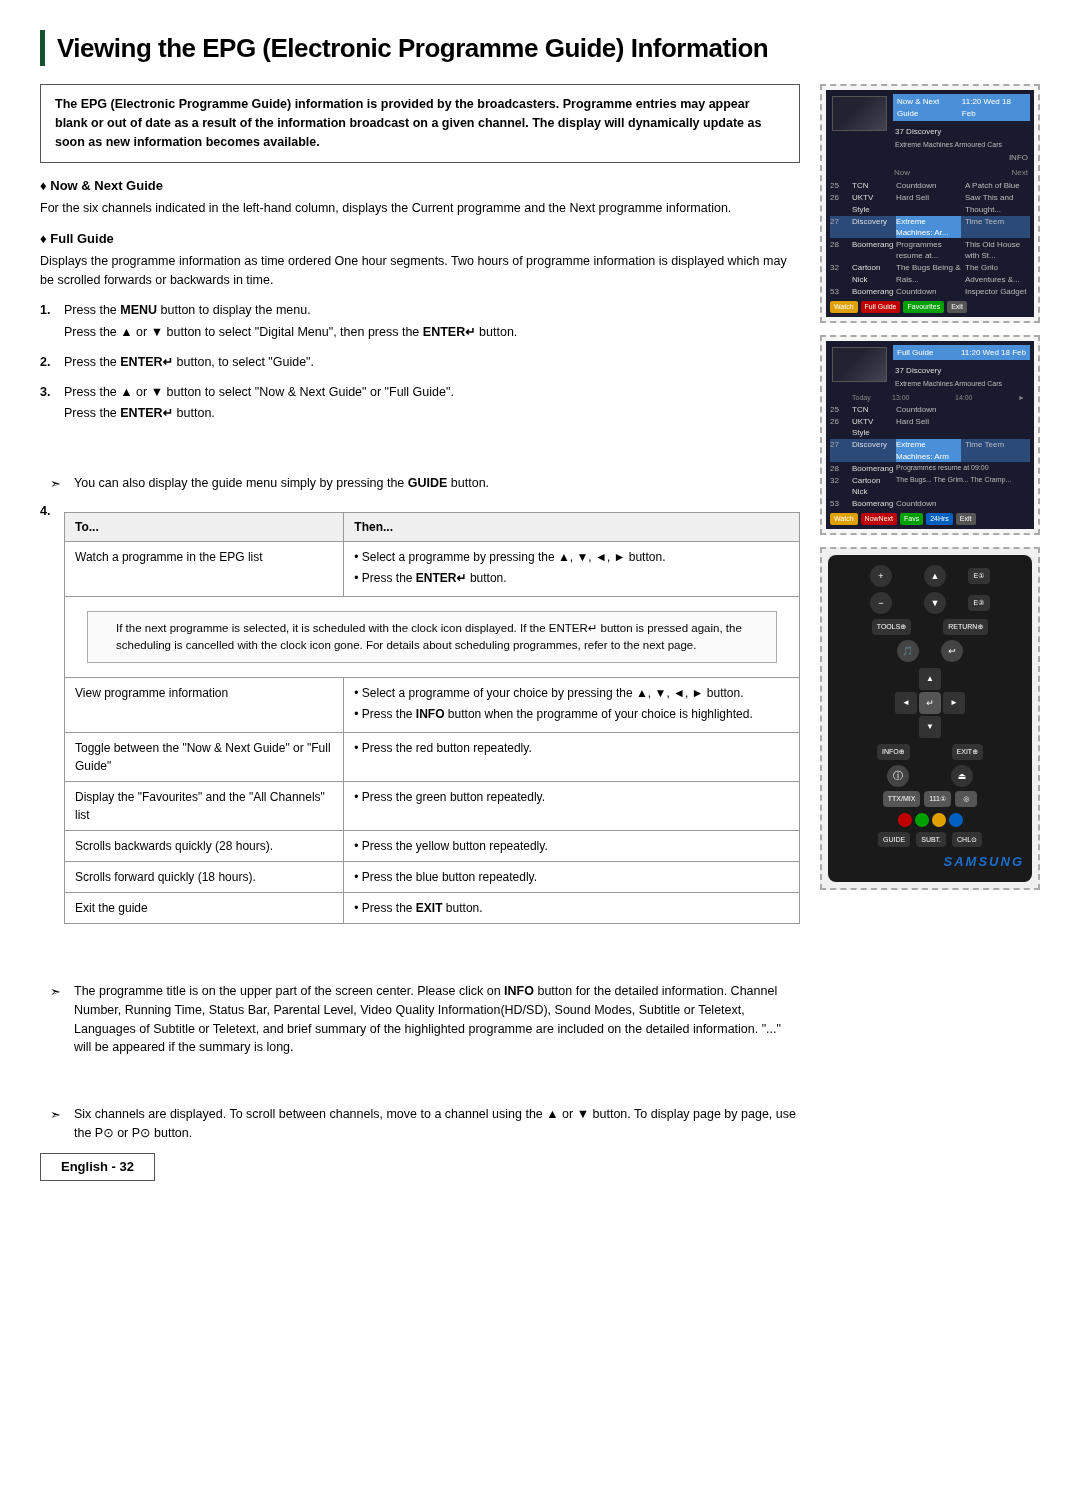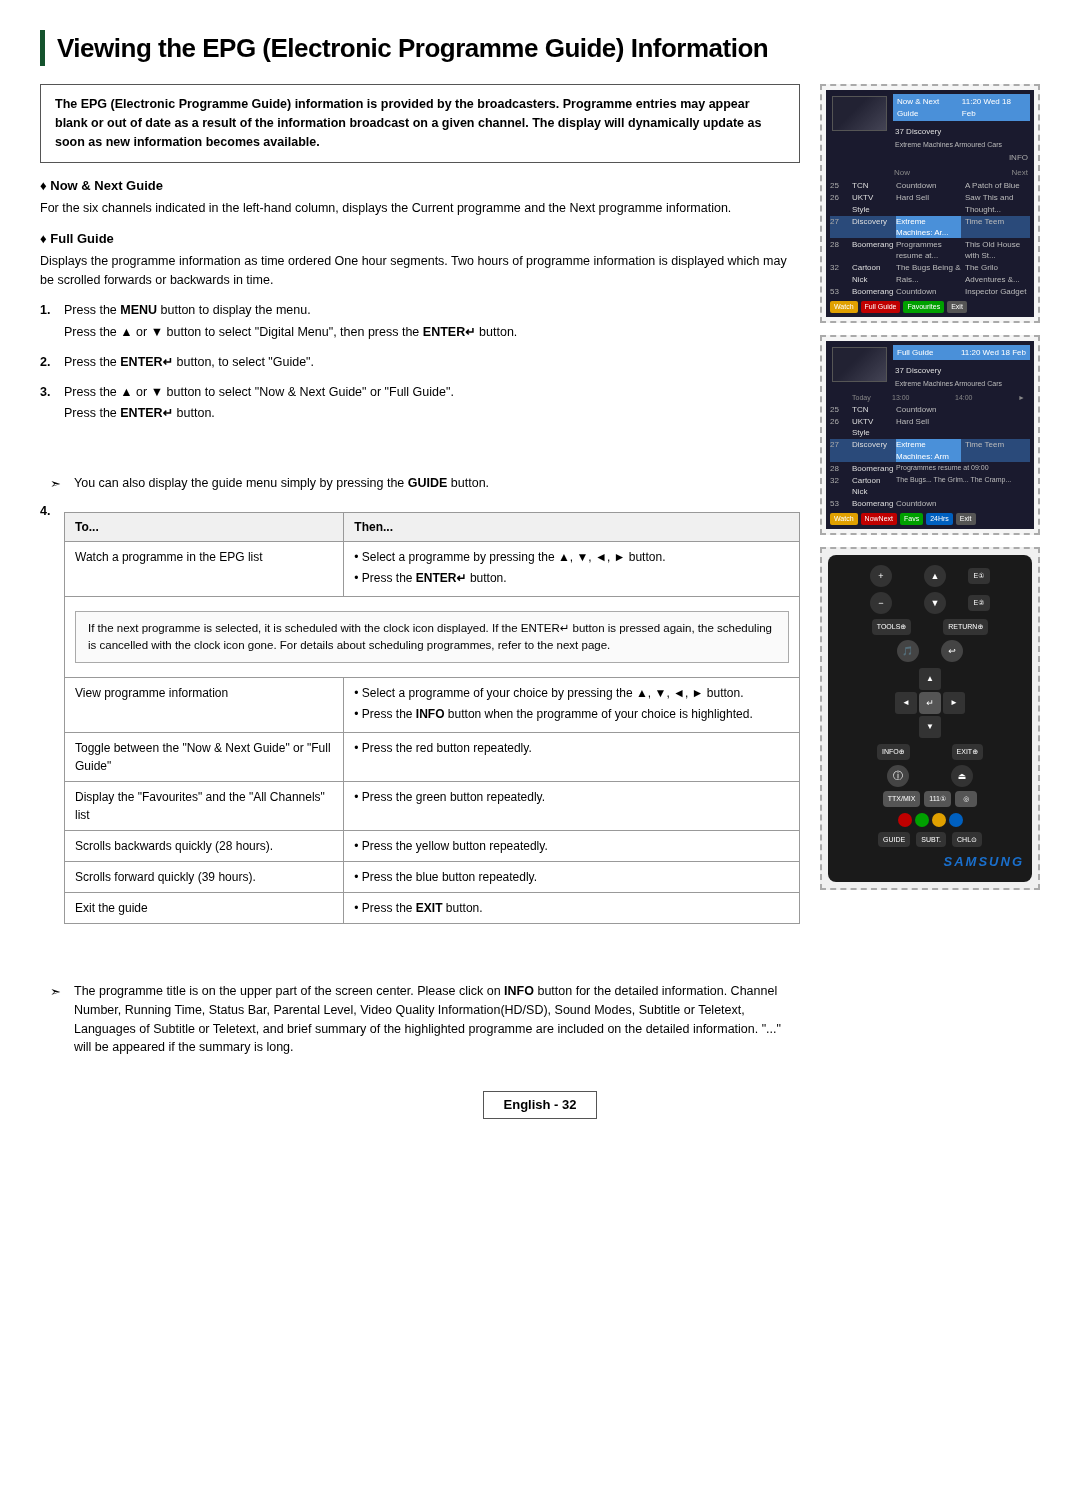--- a/index.html
+++ b/index.html
@@ -124,37 +124,35 @@
     .td-left {
       width: 38%;
       font-size: 12px;
     }
     .td-right {
       width: 62%;
       font-size: 12px;
     }
     .note-box {
       border: 1px solid #aaa;
-      padding: 8px 12px;
+      padding: 8px 28px;
       font-size: 11.5px;
       line-height: 1.5;
-      margin: 8px 0;
+      margin: 8px 12px;
       background: #fafafa;
     }
     .bottom-notes {
       margin-top: 16px;
       font-size: 12.5px;
       line-height: 1.6;
     }
     .bottom-notes .arrow-note {
       margin-bottom: 10px;
     }
     .footer {
-      text-align: center;
-      margin-top: 24px;
       font-size: 13px;
     }
     .footer-badge {
       display: inline-block;
       border: 1px solid #555;
       padding: 4px 20px;
       font-weight: bold;
       font-size: 13px;
     }
 
@@ -408,36 +406,39 @@
                 </tr>
                 <tr>
                   <td class="td-left">Display the "Favourites" and the "All Channels" list</td>
                   <td class="td-right">• Press the green button repeatedly.</td>
                 </tr>
                 <tr>
                   <td class="td-left">Scrolls backwards quickly (28 hours).</td>
                   <td class="td-right">• Press the yellow button repeatedly.</td>
                 </tr>
                 <tr>
-                  <td class="td-left">Scrolls forward quickly (39 hours).</td>
+                  <td class="td-left">Scrolls forward quickly (18 hours).</td>
                   <td class="td-right">• Press the blue button repeatedly.</td>
                 </tr>
                 <tr>
                   <td class="td-left">Exit the guide</td>
                   <td class="td-right">• Press the <span class="bold">EXIT</span> button.</td>
                 </tr>
               </tbody>
             </table>
           </div>
         </div>
       </div>
 
       <div class="bottom-notes">
         <div class="arrow-note">
           <span>The programme title is on the upper part of the screen center. Please click on <span class="bold">INFO</span> button for the detailed information. Channel Number, Running Time, Status Bar, Parental Level, Video Quality Information(HD/SD), Sound Modes, Subtitle or Teletext, Languages of Subtitle or Teletext, and brief summary of the highlighted programme are included on the detailed information. "..." will be appeared if the summary is long.</span>
+        </div>
+        <div class="arrow-note">
+          <span>Six channels are displayed. To scroll between channels, move to a channel using the ▲ or ▼ button. To display page by page, use the P⊙ or P⊙ button.</span>
         </div>
       </div>
 
     </div>
 
     <div class="right-column">
 
       <div class="screen-box">
         <div class="screen-inner">
           <div style="display:flex; gap:4px; margin-bottom:3px;">

